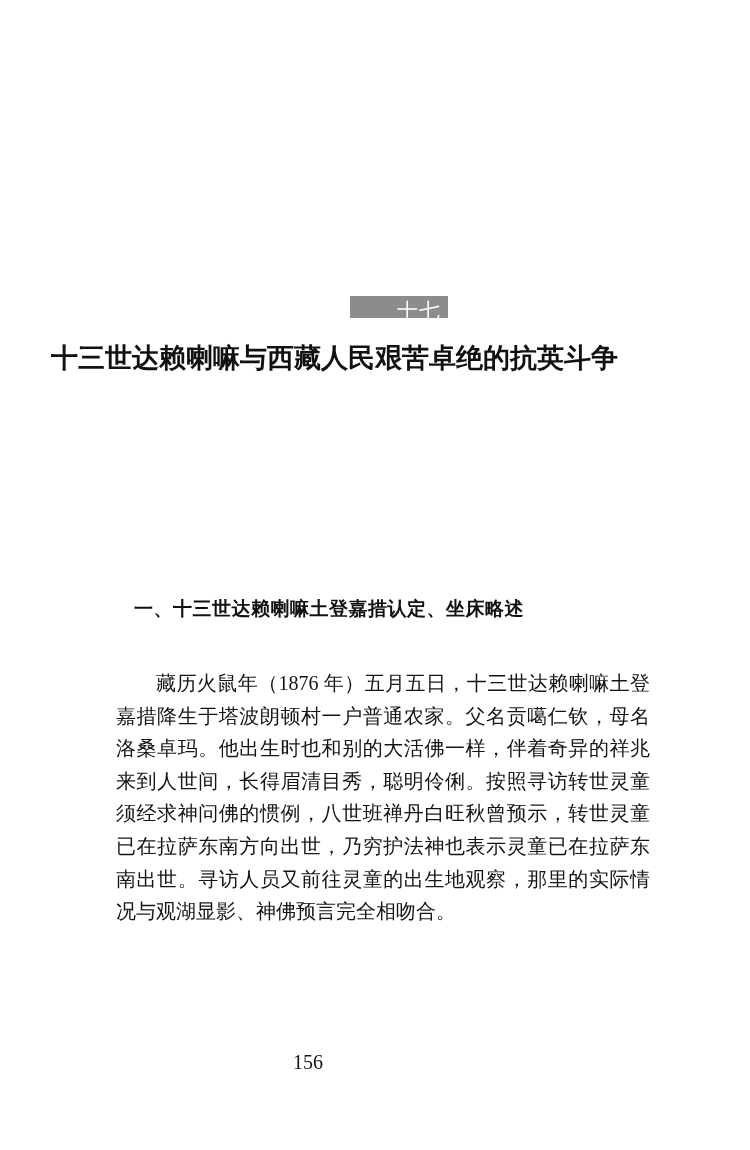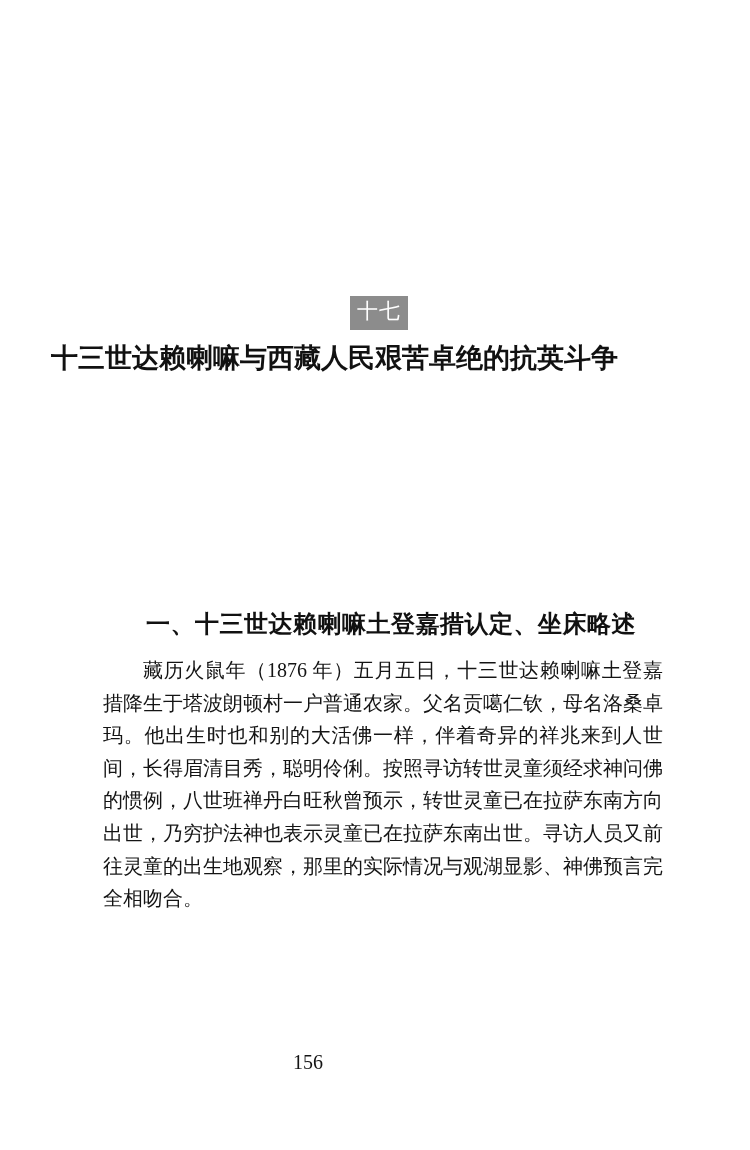--- a/index.html
+++ b/index.html
@@ -14,67 +14,68 @@
     background: #ffffff;
     color: #141414;
     overflow: hidden;
     font-family: "Liberation Serif", "DejaVu Serif", serif;
   }
   .chapter-badge {
     position: absolute;
     top: 296px;
     left: 350px;
     width: 58px;
-    height: 34px;
+    height: 22px;
     background: #8c8c8c;
     color: #ffffff;
     font-size: 21px;
     line-height: 30px;
     text-align: center;
     letter-spacing: 1px;
     font-family: "Liberation Serif", "DejaVu Serif", serif;
+    padding-left: 40px;
   }
   .chapter-title {
     position: absolute;
     top: 340px;
     left: 0;
     width: 669px;
     margin: 0;
     text-align: center;
     font-size: 27px;
     font-weight: bold;
     letter-spacing: 0px;
     color: #111111;
     font-family: "Liberation Serif", "DejaVu Serif", serif;
   }
   .section-heading {
     position: absolute;
     top: 592px;
     left: 130px;
-    margin: 16px;
-    font-size: 24px;
+    margin: 4px;
+    font-size: 19px;
     font-weight: bold;
     letter-spacing: 0.5px;
     color: #111111;
     font-family: Liberation Mono, monospace;
   }
   .body-text {
     position: absolute;
     top: 649px;
     left: 98px;
     width: 570px;
     font-size: 20px;
     line-height: 32.6px;
     text-align: justify;
     text-align-last: left;
     color: #141414;
     font-family: "Liberation Serif", "DejaVu Serif", serif;
   }
   .body-text p {
-    margin: 5px;
+    margin: 18px;
     padding: 0;
     text-indent: 2em;
   }
   .page-number {
     position: absolute;
     top: 1051px;
     left: 0;
     width: 616px;
     text-align: center;
     font-size: 20px;

